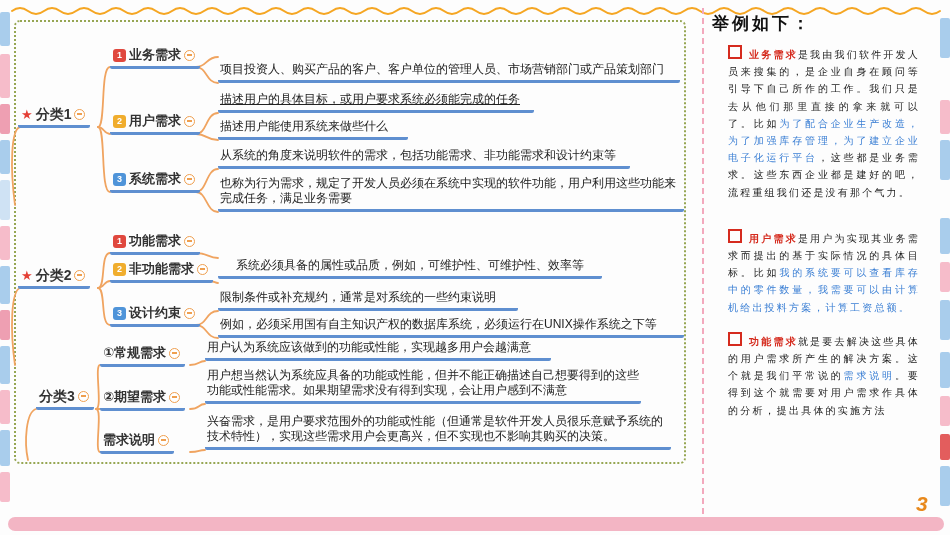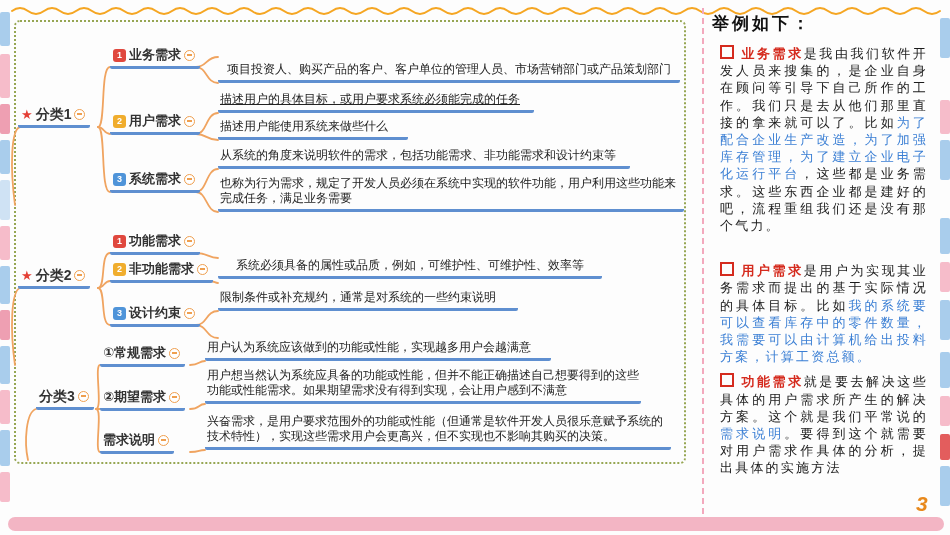--- a/index.html
+++ b/index.html
@@ -31,21 +31,21 @@
             background:#fff;align-items:center;justify-content:center;flex:0 0 11px;box-sizing:border-box;}
   .collapse i{display:block;width:5px;height:1.5px;background:#ef9f4f;}
   
   #links{position:absolute;left:0;top:0;}
   #links path{fill:none;stroke:#f0a460;stroke-width:1.8;stroke-linecap:round;}
   
   #wave path{fill:none;stroke:#f5a623;stroke-width:2;stroke-linecap:round;}
   
   #panel{position:absolute;left:712px;top:12px;width:224px;color:#1b1b1b;}
   #panel h2{margin:0;font-size:17px;letter-spacing:3px;font-weight:bold;color:#111;}
-  .sec{margin:8px;text-align:justify;font-size:13px;line-height:17.2px;letter-spacing:2.2px;}
+  .sec{margin:16px;text-align:justify;font-size:10px;line-height:17.2px;letter-spacing:2.2px;}
   .sec1{margin-top:10px;} .sec2{margin-top:28px;} .sec3{margin-top:8px;}
   .bullet{display:inline-block;width:10px;height:10px;border:2.5px solid #d52b1e;
           margin-right:7px;vertical-align:-1px;}
   .sec .t{color:#d52b1e;font-weight:bold;}
   .sec .blue{color:#3b7fd4;}
   #pagenum{position:absolute;left:916px;top:492px;color:#e8891c;font-size:21px;
            font-weight:bold;font-style:italic;}
 </style>
 </head>
 <body>
@@ -120,21 +120,21 @@
       </span>
   </div>
 
   <div class="node" style="left:110px;top:45px;">
     <span class="badge badge-red">1</span>
     <span>业务需求</span>
     <span class="collapse">
         <i></i>
       </span>
   </div>
-  <div class="leaf" style="left:218px;top:62px;width:458px;text-align:center;">项目投资人、购买产品的客户、客户单位的管理人员、市场营销部门或产品策划部门</div>
+  <div class="leaf" style="left:218px;top:62px;width:458px;">项目投资人、购买产品的客户、客户单位的管理人员、市场营销部门或产品策划部门</div>
 
   <div class="node" style="left:110px;top:111px;">
     <span class="badge badge-amber">2</span>
     <span>用户需求</span>
     <span class="collapse">
         <i></i>
       </span>
   </div>
   <div class="leaf" style="left:218px;top:92px;width:312px;text-decoration:underline;">描述用户的具体目标，或用户要求系统必须能完成的任务</div>
   <div class="leaf" style="left:218px;top:119px;width:186px;">描述用户能使用系统来做些什么</div>
@@ -175,20 +175,21 @@
   <div class="leaf indent" style="left:218px;top:258px;width:380px;">系统必须具备的属性或品质，例如，可维护性、可维护性、效率等</div>
 
   <div class="node" style="left:110px;top:303px;">
     <span class="badge badge-blue">3</span>
     <span>设计约束</span>
     <span class="collapse">
         <i></i>
       </span>
   </div>
   <div class="leaf" style="left:218px;top:290px;width:296px;">限制条件或补充规约，通常是对系统的一些约束说明</div>
+  <div class="leaf" style="left:218px;top:317px;width:462px;">例如，必须采用国有自主知识产权的数据库系统，必须运行在UNIX操作系统之下等</div>
 
   <div class="node root" style="left:36px;top:386px;">
     <span>分类3</span>
     <span class="collapse">
         <i></i>
       </span>
   </div>
 
   <div class="node" style="left:100px;top:343px;">
     <span>①常规需求</span>

